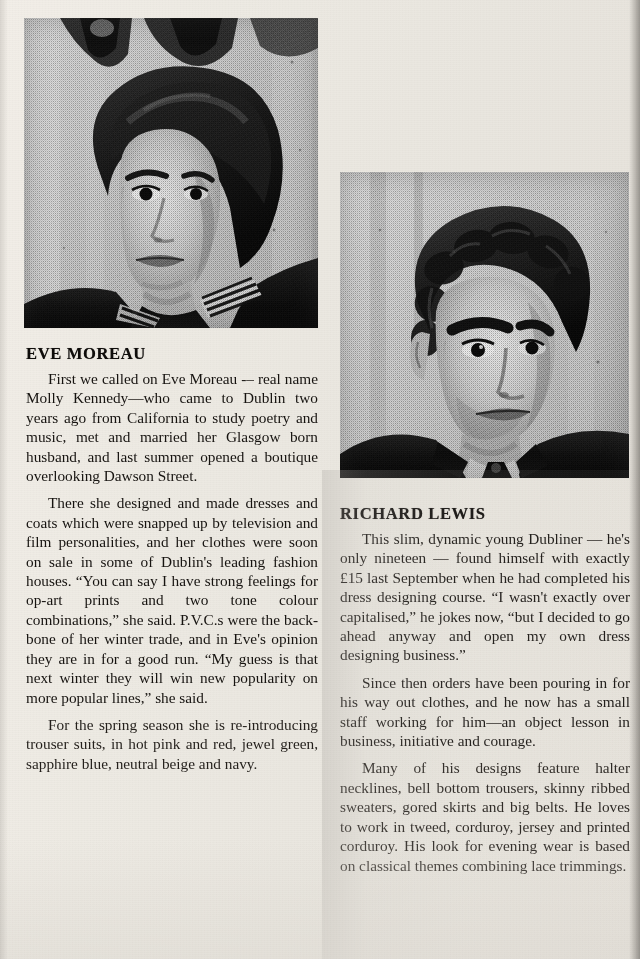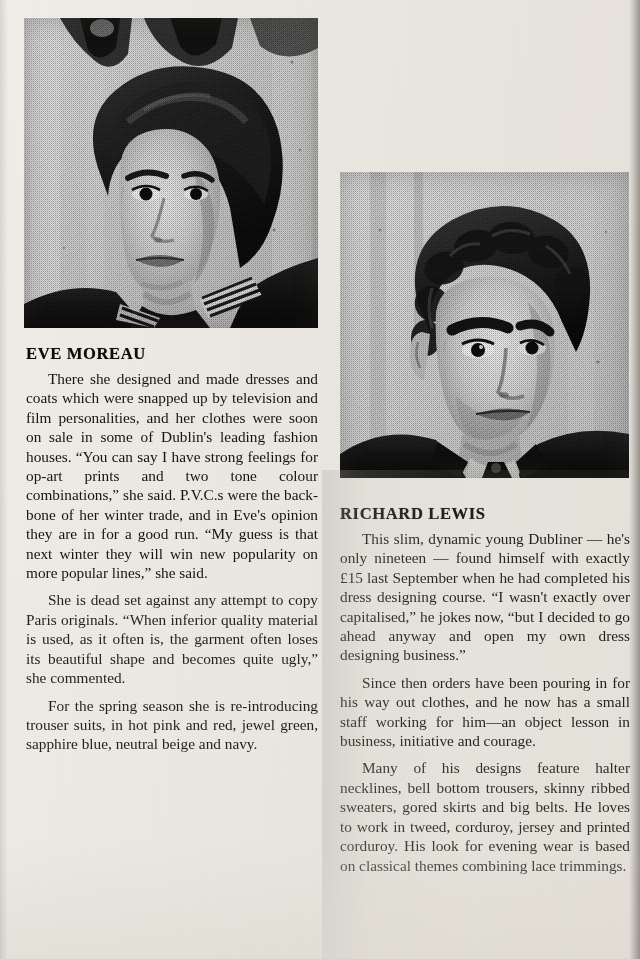--- a/index.html
+++ b/index.html
@@ -330,22 +330,22 @@
       <circle cx="40" cy="58" r="1.3" fill="#57524b" opacity=".5"></circle>
       <circle cx="266" cy="60" r="1.2" fill="#5a554e" opacity=".45"></circle>
     </svg>
     <div class="halftone"></div>
     <div class="noise"></div>
     <div class="vign"></div>
   </div>
 
   <div class="col" id="col-left">
     <h2 class="headline">EVE MOREAU</h2>
+    <p class="para">First we called on Eve Moreau -– real name Molly Kennedy—who came to Dublin two years ago from California to study poetry and music, met and married her Glasgow born husband, and last summer opened a boutique overlooking Dawson Street.</p>
     <p class="para">There she designed and made dresses and coats which were snapped up by television and film personalities, and her clothes were soon on sale in some of Dublin's leading fashion houses. “You can say I have strong feelings for op-art prints and two tone colour combinations,” she said. P.V.C.s were the back-bone of her winter trade, and in Eve's opinion they are in for a good run. “My guess is that next winter they will win new popularity on more popular lines,” she said.</p>
-    <p class="para ink-soft">She is dead set against any attempt to copy Paris originals. “When inferior quality material is used, as it often is, the garment often loses its beautiful shape and becomes quite ugly,” she commented.</p>
     <p class="para ink-soft">For the spring season she is re-introducing trouser suits, in hot pink and red, jewel green, sapphire blue, neutral beige and navy.</p>
   </div>
 
   <div class="col" id="col-right">
     <h2 class="headline">RICHARD LEWIS</h2>
     <p class="para">This slim, dynamic young Dubliner — he's only nineteen — found himself with exactly £15 last September when he had completed his dress designing course. “I wasn't exactly over capitalised,” he jokes now, “but I decided to go ahead anyway and open my own dress designing business.”</p>
     <p class="para">Since then orders have been pouring in for his way out clothes, and he now has a small staff working for him—an object lesson in business, initiative and courage.</p>
     <p class="para ink-soft">Many of his designs feature halter necklines, bell bottom trousers, skinny ribbed sweaters, gored skirts and big belts. He loves to work in tweed, corduroy, jersey and printed corduroy. His look for evening wear is based on classical themes combining lace trimmings.</p>
   </div>
 

